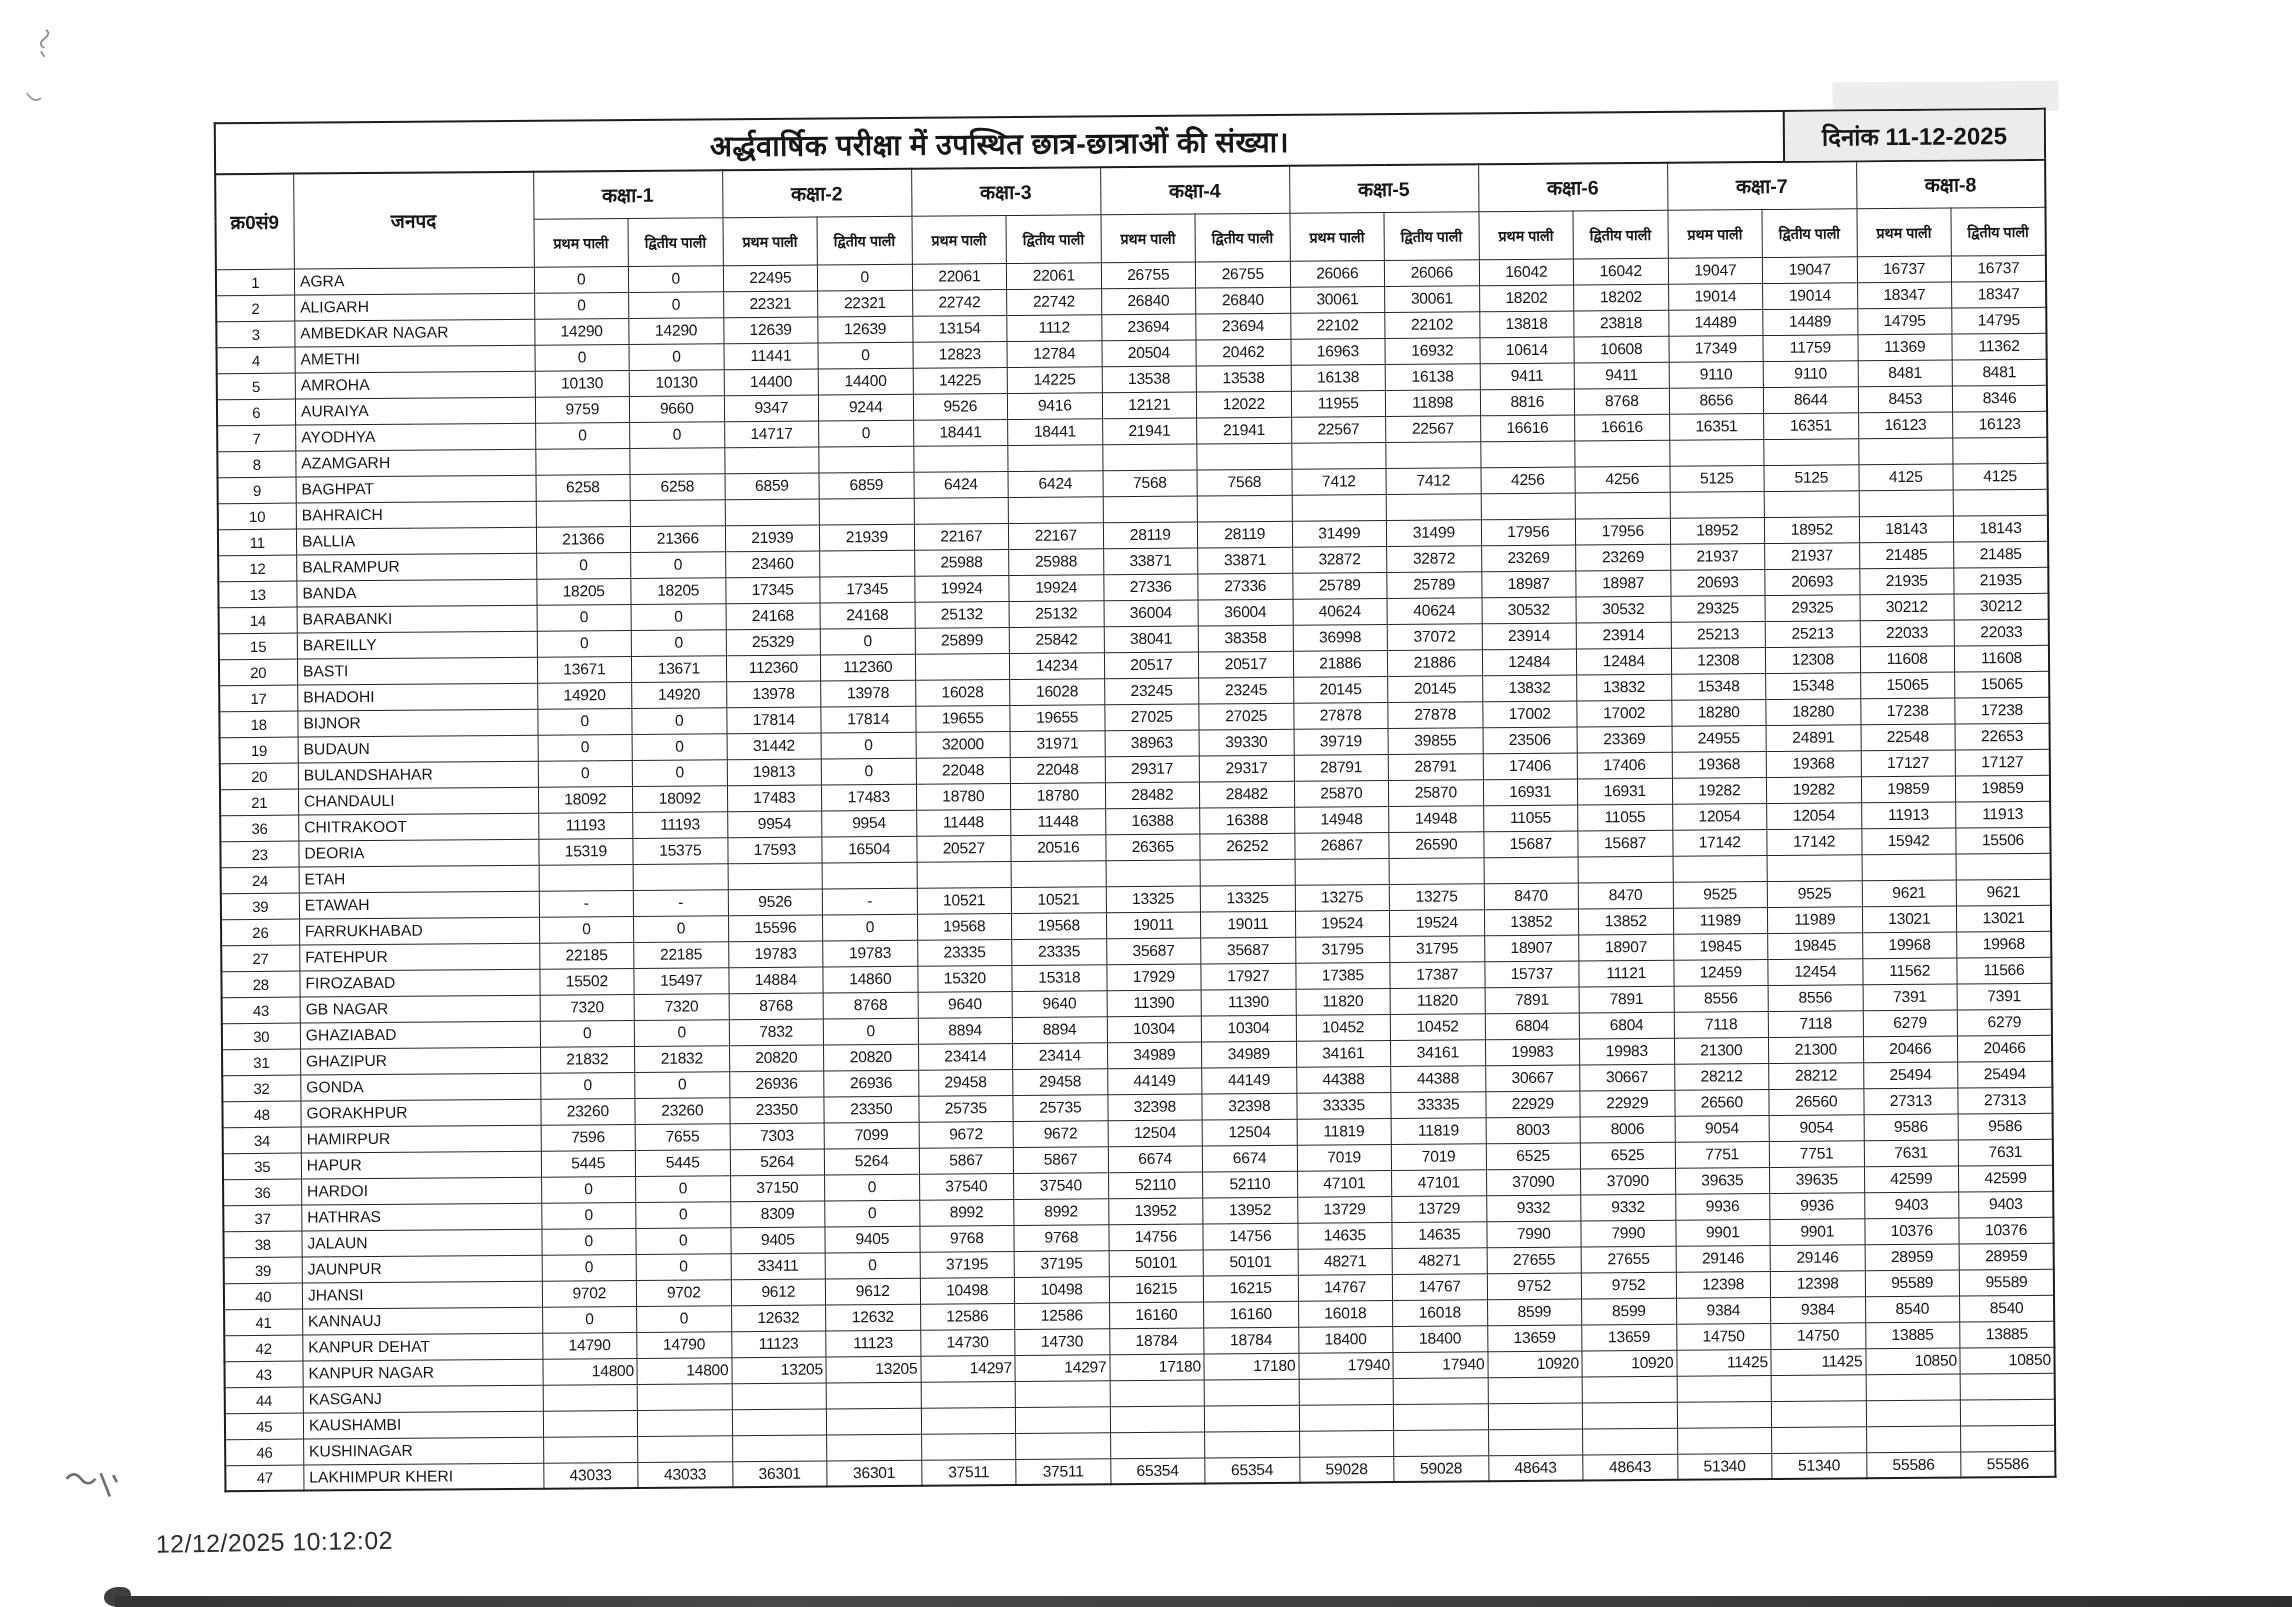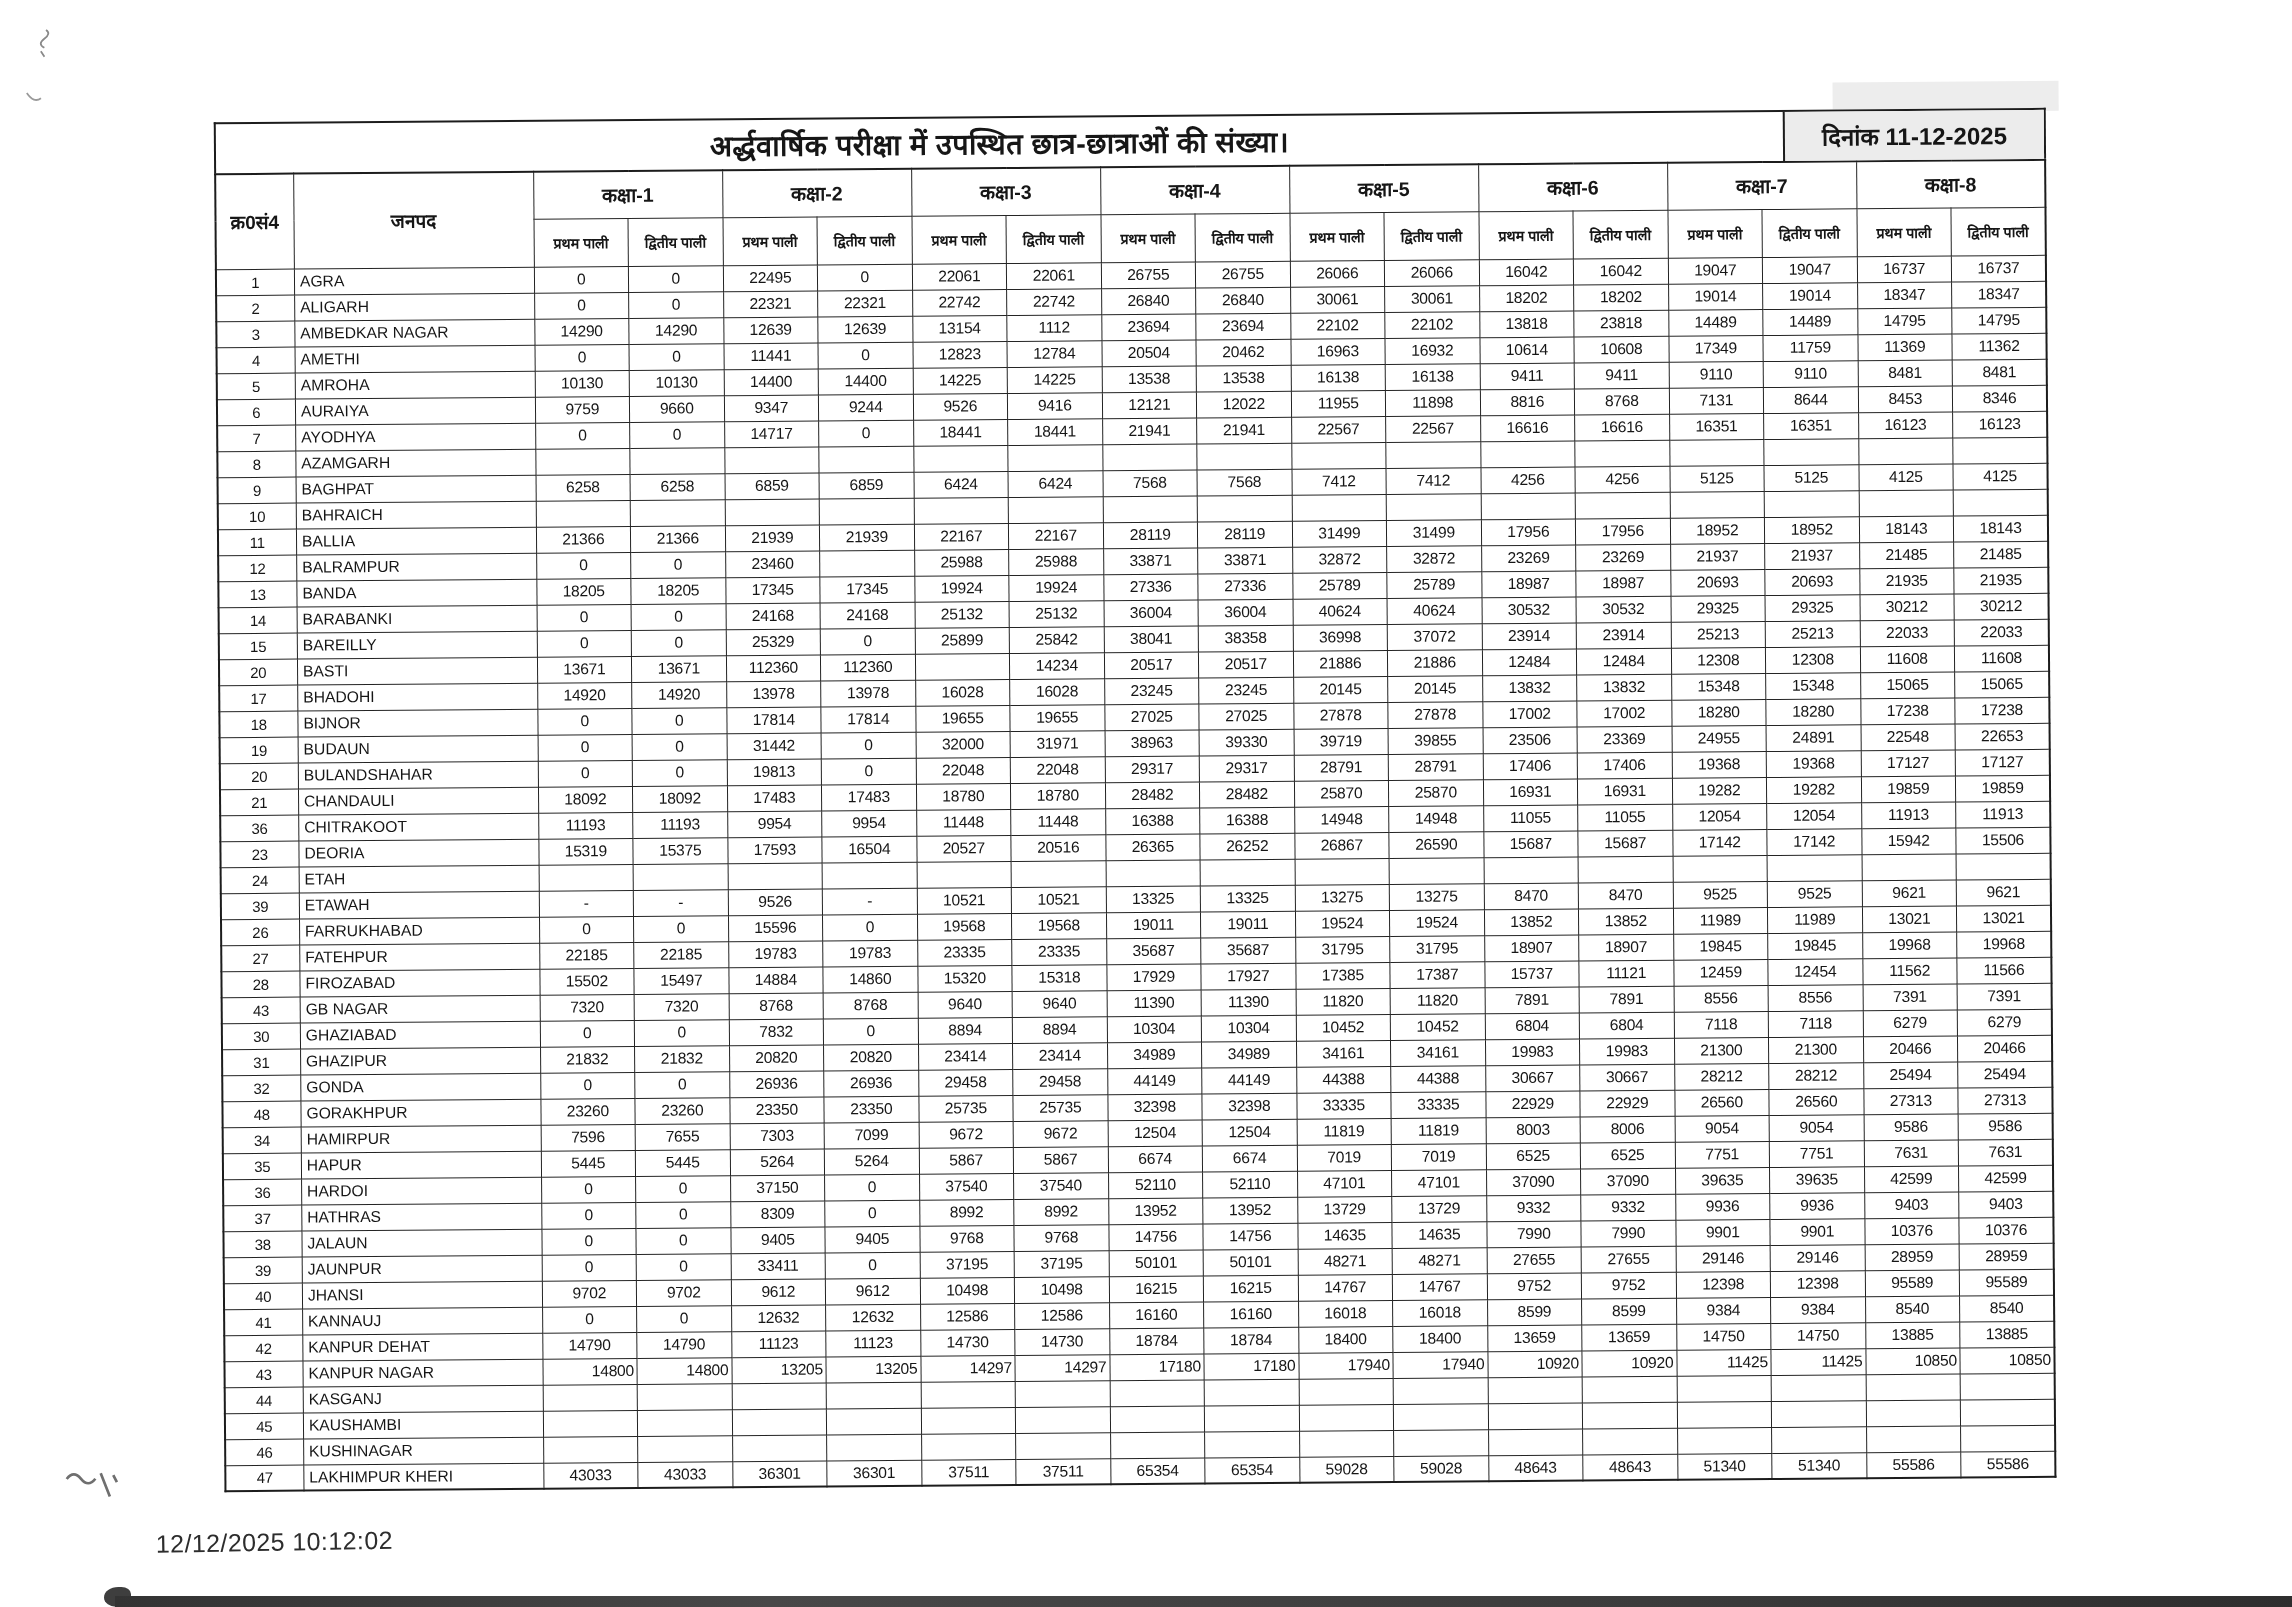--- a/index.html
+++ b/index.html
@@ -96,21 +96,21 @@
     </div>
 
     <table class="attendance">
       <colgroup>
         <col class="col-sn">
           <col class="col-district">
           <col span="16">
       </colgroup>
       <thead>
         <tr class="class-row">
-          <th rowspan="2" class="h-sn">क्र0सं4</th>
+          <th rowspan="2" class="h-sn">क्र0सं9</th>
           <th rowspan="2" class="h-district">जनपद</th>
         <th colspan="2" class="class-h">कक्षा-1</th>
             <th colspan="2" class="class-h">कक्षा-2</th>
             <th colspan="2" class="class-h">कक्षा-3</th>
             <th colspan="2" class="class-h">कक्षा-4</th>
             <th colspan="2" class="class-h">कक्षा-5</th>
             <th colspan="2" class="class-h">कक्षा-6</th>
             <th colspan="2" class="class-h">कक्षा-7</th>
             <th colspan="2" class="class-h">कक्षा-8</th>
           </tr>
@@ -242,21 +242,21 @@
             <td class="c-val">9347</td>
             <td class="c-val">9244</td>
             <td class="c-val">9526</td>
             <td class="c-val">9416</td>
             <td class="c-val">12121</td>
             <td class="c-val">12022</td>
             <td class="c-val">11955</td>
             <td class="c-val">11898</td>
             <td class="c-val">8816</td>
             <td class="c-val">8768</td>
-            <td class="c-val">7131</td>
+            <td class="c-val">8656</td>
             <td class="c-val">8644</td>
             <td class="c-val">8453</td>
             <td class="c-val">8346</td>
           </tr>
           <tr>
             <td class="c-serial">7</td>
             <td class="c-district">AYODHYA</td>
             <td class="c-val">0</td>
             <td class="c-val">0</td>
             <td class="c-val">14717</td>

